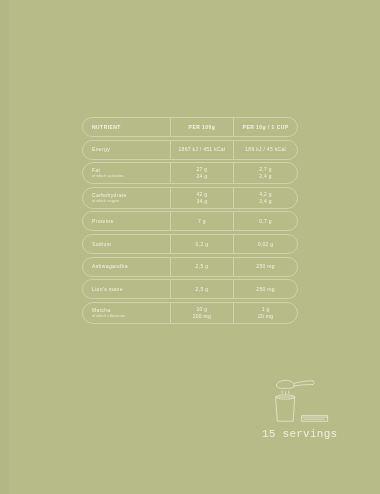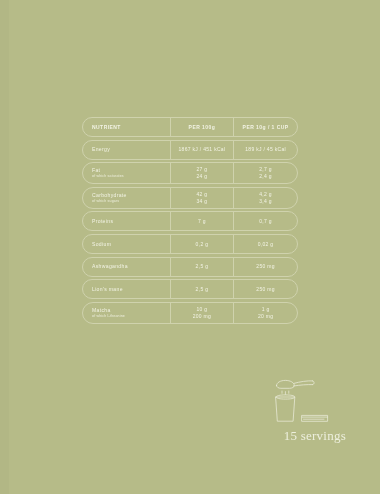--- a/index.html
+++ b/index.html
@@ -123,23 +123,23 @@
   .servings-art {
     position: absolute;
     left: 0;
     top: 0;
   }
   .servings-caption {
     position: absolute;
     left: 0;
     top: 52px;
     width: 84px;
-    text-align: right;
-    font-family: Liberation Serif, serif;
-    font-size: 13px;
+    text-align: left;
+    font-family: Liberation Mono, monospace;
+    font-size: 11px;
     letter-spacing: 0.25px;
     color: #edefdd;
   }
 </style>
 </head>
 <body>
 
 <div class="canvas">
 
   <div class="left-edge"></div>

